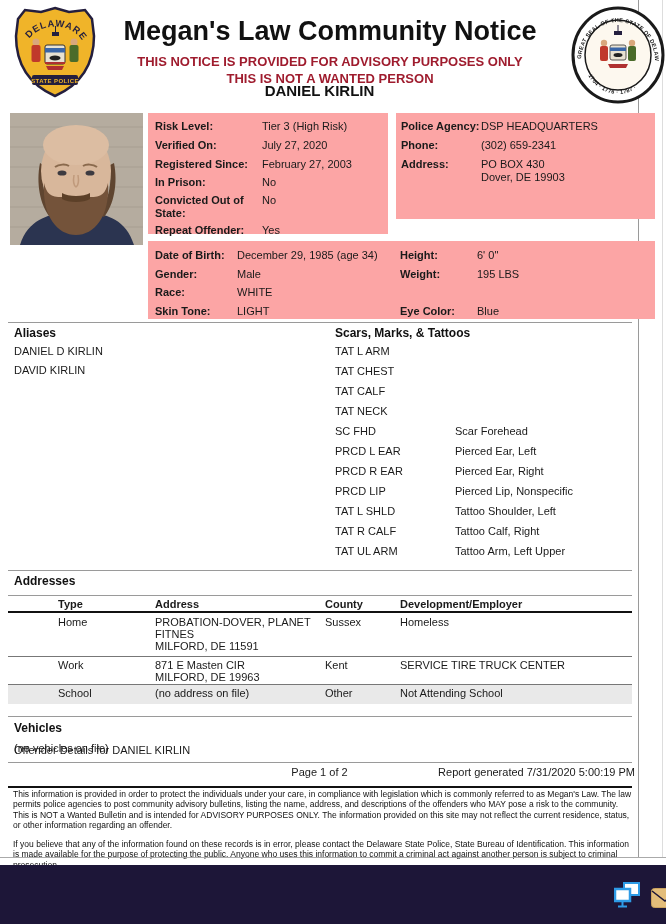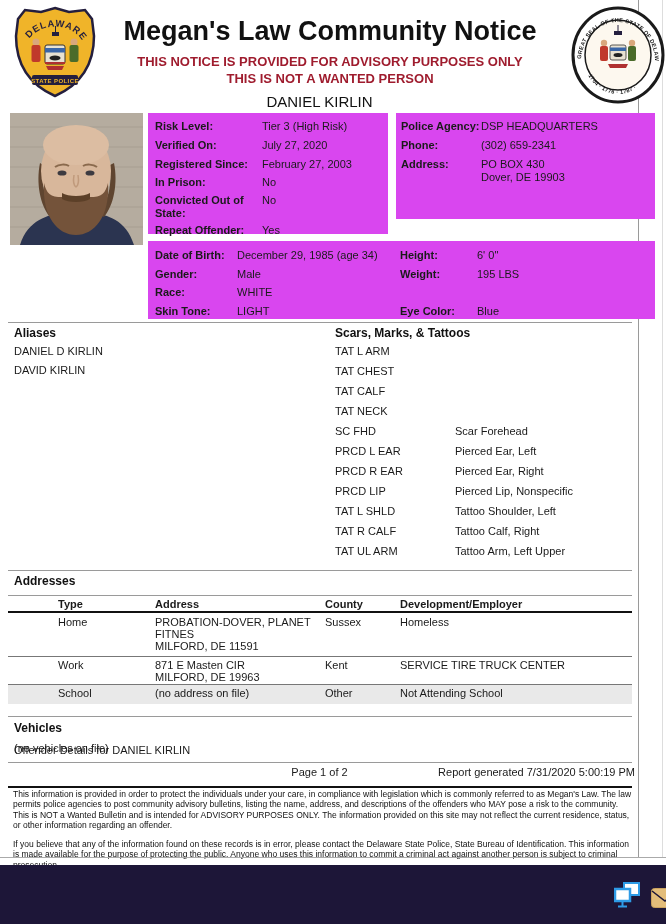--- a/index.html
+++ b/index.html
@@ -12,25 +12,25 @@
   .vline2 { position:absolute; top:0; width:1px; height:858px; background:#dddddd; }
 
   
   .badge { position:absolute; left:12px; top:6px; width:86px; height:92px; }
   .seal  { position:absolute; left:570px; top:5px; width:96px; height:100px; }
   .title { position:absolute; left:105px; top:16px; width:450px; text-align:center;
            font-size:27px; font-weight:bold; color:#111; }
   .advisory { position:absolute; left:60px; top:53px; width:540px; text-align:center;
               font-size:13px; font-weight:bold; color:#9f1c2e; line-height:17px; }
   .offender-name { position:absolute; left:0; top:82px; width:639px; text-align:center;
-                   font-size:15px; font-weight:normal; color:#111;margin-top:11px; }
+                   font-size:15px; font-weight:bold; color:#111; }
 
   
   .photo { position:absolute; left:10px; top:113px; width:133px; height:132px; }
-  .panel { position:absolute; background:#d946ef; }
+  .panel { position:absolute; background:#fca5a5; }
   .reg-box    { left:148px; top:113px; width:240px; height:121px; }
   .agency-box { left:396px; top:113px; width:259px; height:106px; }
   .demo-box   { left:148px; top:241px; width:507px; height:78px; }
   .info-row { position:absolute; display:flex; font-size:11px; line-height:13px; }
   .info-row .lbl { font-weight:bold; flex:none; }
   .info-row .val { flex:1; }
   .reg-box .info-row { left:7px; width:228px; }
   .reg-box .lbl { width:107px; }
   .agency-box .info-row { left:5px; width:250px; }
   .agency-box .lbl { width:80px; }

